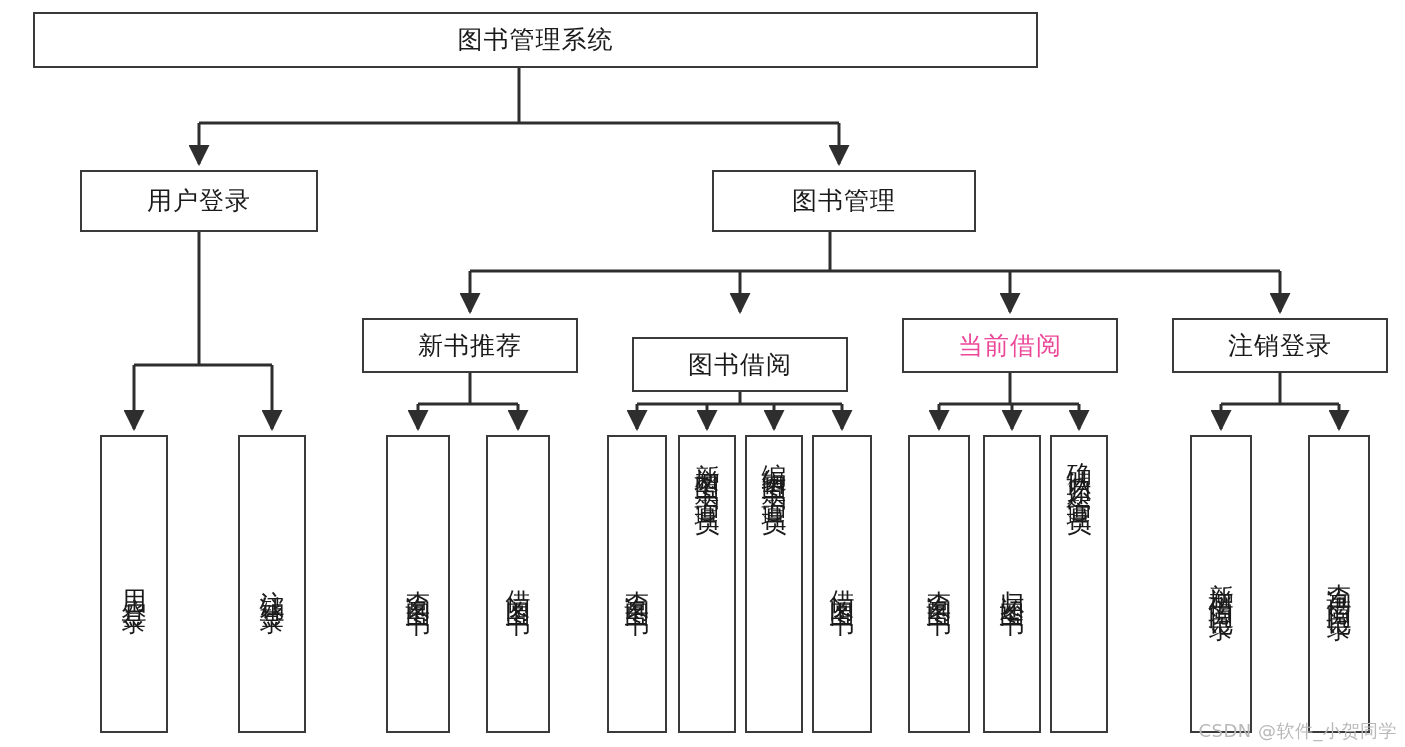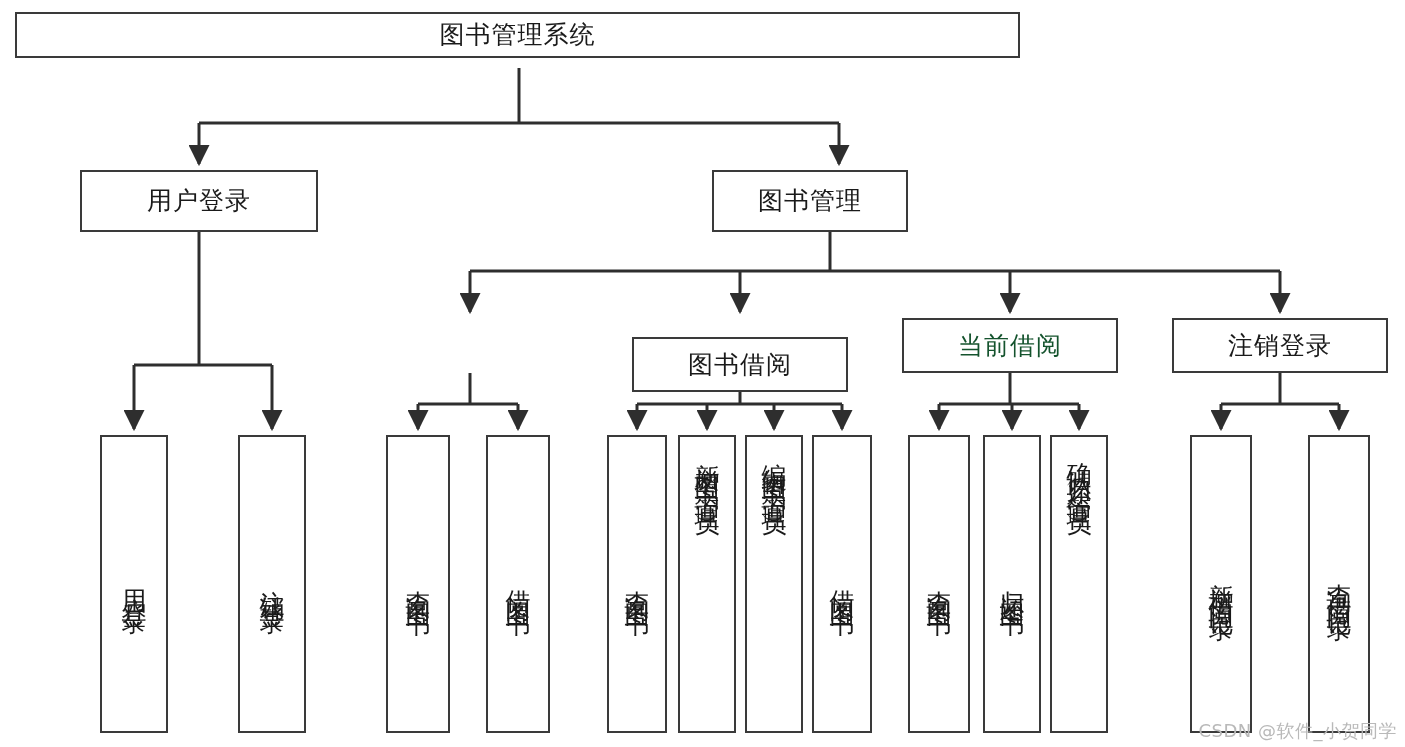--- a/index.html
+++ b/index.html
@@ -117,27 +117,28 @@
       <path d="M 1012 404 L 1012 429" marker-end="url(#arrow)"></path>
       <path d="M 1079 404 L 1079 429" marker-end="url(#arrow)"></path>
 
       <path d="M 1280 373 L 1280 404"></path>
       <path d="M 1221 404 L 1339 404"></path>
       <path d="M 1221 404 L 1221 429" marker-end="url(#arrow)"></path>
       <path d="M 1339 404 L 1339 429" marker-end="url(#arrow)"></path>
     </g>
   </svg>
 
-  <div class="node node-h" style="left: 15px; top: 12px; width: 1005px; height: 46px; border-color: rgb(58, 58, 58); background: rgb(255, 255, 255); color: rgb(26, 26, 26);">图书管理系统</div>
+  <div class="node node-h" style="left: 33px; top: 12px; width: 1005px; height: 56px; border-color: rgb(58, 58, 58); background: rgb(255, 255, 255); color: rgb(26, 26, 26);">图书管理系统</div>
 
   <div class="node node-h" style="left: 80px; top: 170px; width: 238px; height: 62px; border-color: rgb(58, 58, 58); background: rgb(255, 255, 255); color: rgb(26, 26, 26);">用户登录</div>
-  <div class="node node-h" style="left: 712px; top: 170px; width: 196px; height: 62px; border-color: rgb(58, 58, 58); background: rgb(255, 255, 255); color: rgb(26, 26, 26);">图书管理</div>
+  <div class="node node-h" style="left: 712px; top: 170px; width: 264px; height: 62px; border-color: rgb(58, 58, 58); background: rgb(255, 255, 255); color: rgb(26, 26, 26);">图书管理</div>
 
+  <div class="node node-h" style="left: 362px; top: 318px; width: 216px; height: 55px; border-color: rgb(58, 58, 58); background: rgb(255, 255, 255); color: rgb(26, 26, 26);">新书推荐</div>
   <div class="node node-h" style="left: 632px; top: 318px; width: 216px; height: 55px; border-color: rgb(58, 58, 58); background: rgb(255, 255, 255); color: rgb(26, 26, 26); margin-top: 19px;">图书借阅</div>
-  <div class="node node-h" style="left: 902px; top: 318px; width: 216px; height: 55px; border-color: rgb(58, 58, 58); background: rgb(255, 255, 255); color: #14532d;">当前借阅</div>
+  <div class="node node-h" style="left: 902px; top: 318px; width: 216px; height: 55px; border-color: rgb(58, 58, 58); background: rgb(255, 255, 255); color: #ec4899;">当前借阅</div>
   <div class="node node-h" style="left: 1172px; top: 318px; width: 216px; height: 55px; border-color: rgb(58, 58, 58); background: rgb(255, 255, 255); color: rgb(26, 26, 26);">注销登录</div>
 
   <div class="node node-v centered" style="left: 100px; top: 435px; width: 68px; height: 298px; border-color: rgb(58, 58, 58); background: rgb(255, 255, 255); color: rgb(26, 26, 26);">
     <span class="vtext">用户登录</span>
   </div>
   <div class="node node-v centered" style="left: 238px; top: 435px; width: 68px; height: 298px; border-color: rgb(58, 58, 58); background: rgb(255, 255, 255); color: rgb(26, 26, 26);">
     <span class="vtext">注销登录</span>
   </div>
   <div class="node node-v centered" style="left: 386px; top: 435px; width: 64px; height: 298px; border-color: rgb(58, 58, 58); background: rgb(255, 255, 255); color: rgb(26, 26, 26);">
     <span class="vtext">查询图书</span>

